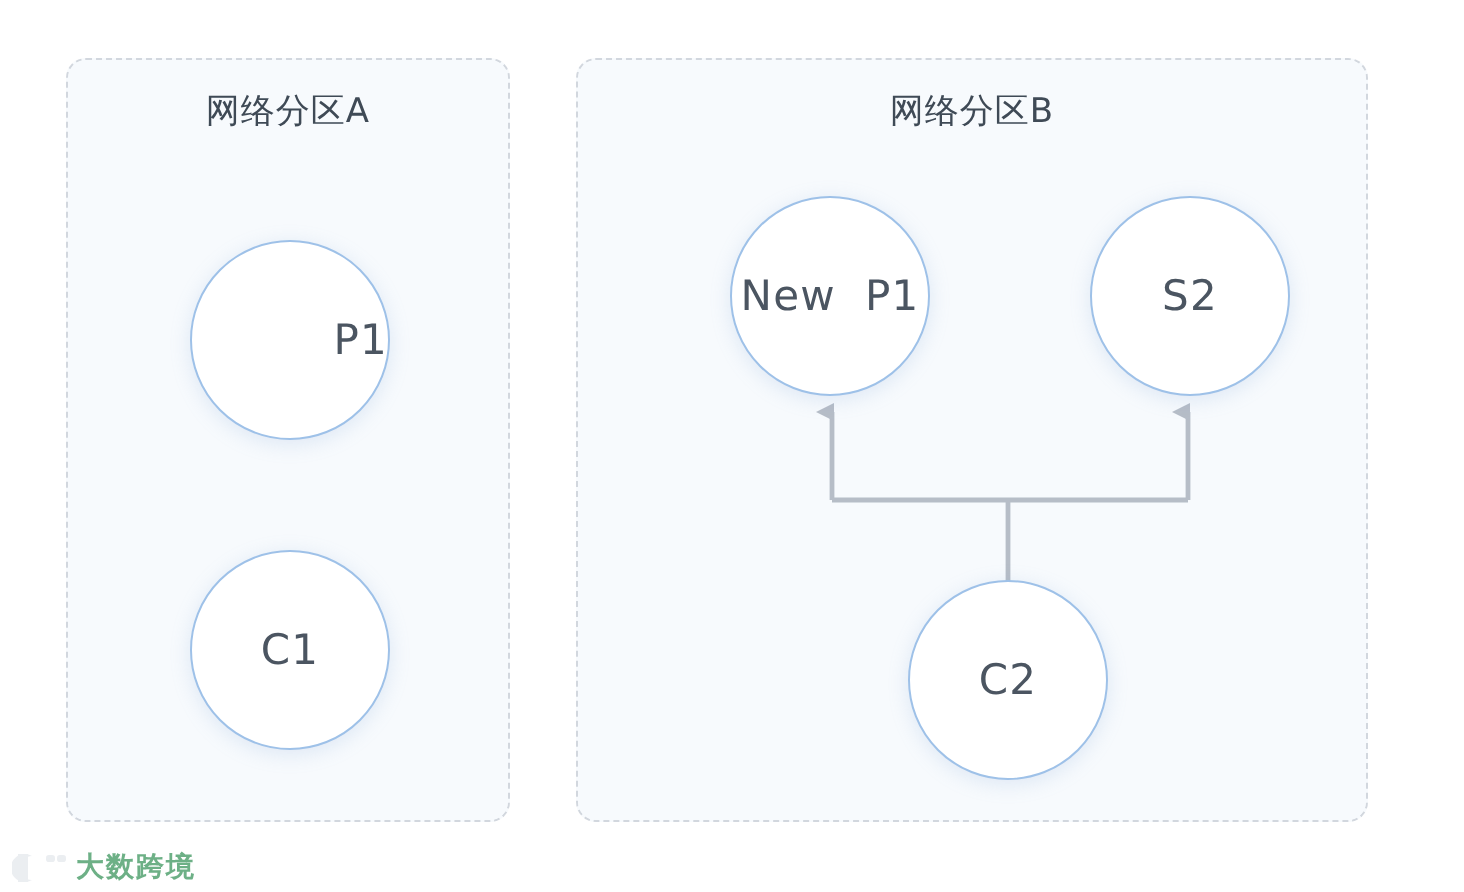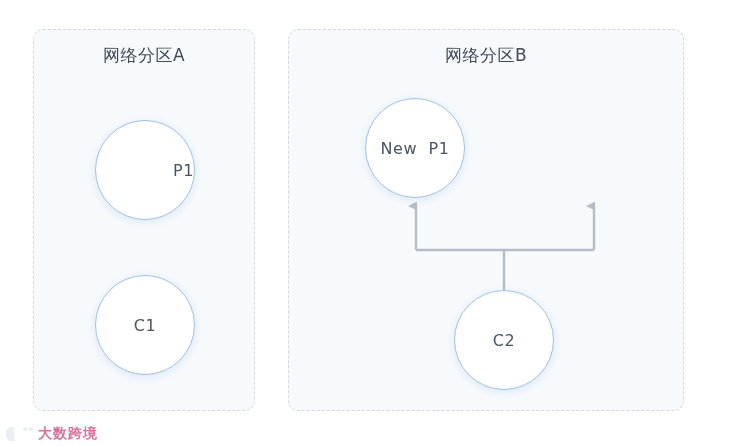--- a/index.html
+++ b/index.html
@@ -58,21 +58,21 @@
     box-sizing: border-box;
     border-radius: 50%;
     background: #ffffff;
     border: 1.5px solid #9ec1e8;
     box-shadow: 0 2px 10px rgba(130,170,215,0.22);
     display: flex;
     align-items: center;
     justify-content: center;
   }
   .node-label {
-    font-size: 16px;
+    font-size: 21px;
     color: #4b5561;
     letter-spacing: 0.6px;
     white-space: pre;
     font-family: "DejaVu Sans", "Liberation Sans", sans-serif;
   }
 
   #node-p1 { left: 95px;  top: 120px; width: 100px; height: 100px; justify-content: flex-end; }
   #node-c1 { left: 95px;  top: 275px; width: 100px; height: 100px; }
   #node-newp1 { left: 365px; top: 98px; width: 100px; height: 100px; }
   #node-s2 { left: 545px; top: 98px;  width: 100px; height: 100px; }
@@ -95,21 +95,21 @@
     display: flex;
     align-items: center;
     gap: 4px;
     opacity: 0.62;
   }
   #watermark .wm-mark {
     display: block;
   }
   #watermark .wm-text {
     font-size: 14px;
-    color: #be185d;
+    color: #15803d;
     letter-spacing: 1px;
     font-family: "DejaVu Sans", "Liberation Sans", sans-serif;
     font-weight: bold;
   }
 </style>
 </head>
 <body>
 
 <div class="canvas">
 
@@ -142,20 +142,23 @@
 
     <path d="M 416 250 L 416 206" fill="none" stroke="#b6bdc7" stroke-width="2.4" marker-end="url(#arrow-up)"></path>
 
     <path d="M 594 250 L 594 206" fill="none" stroke="#b6bdc7" stroke-width="2.4" marker-end="url(#arrow-up)"></path>
   </svg>
 
   <div class="node" id="node-newp1">
     <span class="node-label">New  P1</span>
   </div>
 
+  <div class="node" id="node-s2">
+    <span class="node-label">S2</span>
+  </div>
 
   <div class="node" id="node-c2">
     <span class="node-label">C2</span>
   </div>
 
   <div id="watermark">
     <svg class="wm-mark" width="28" height="18" viewBox="0 0 28 18">
       <path d="M3 2 L3 16 L8 16 L8 2 Z" fill="#e0e4e9"></path>
       <path d="M10 3 A7 7 0 1 0 10 15 A5.2 5.2 0 1 1 10 3 Z" fill="#e0e4e9"></path>
       <rect x="17" y="2.5" width="4.5" height="3.5" rx="1.4" fill="#e0e4e9"></rect>

